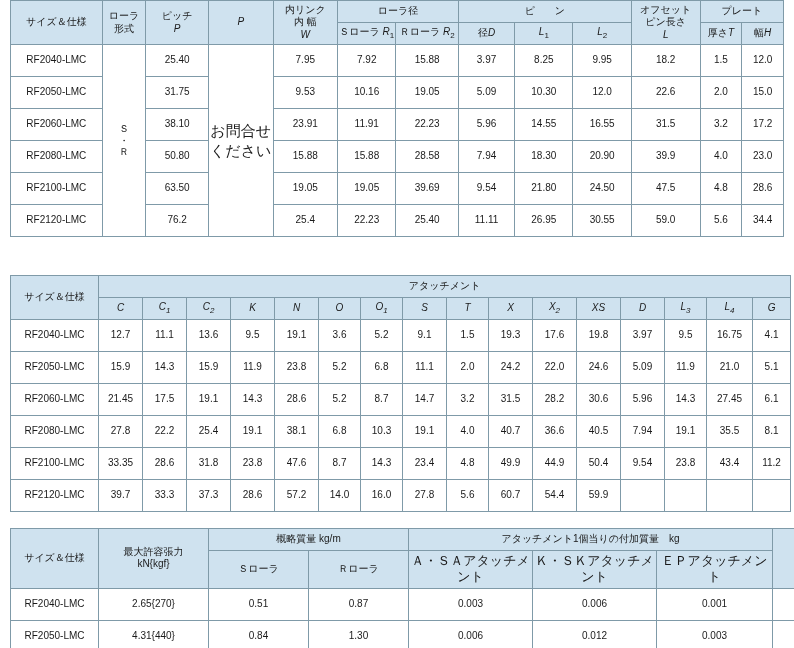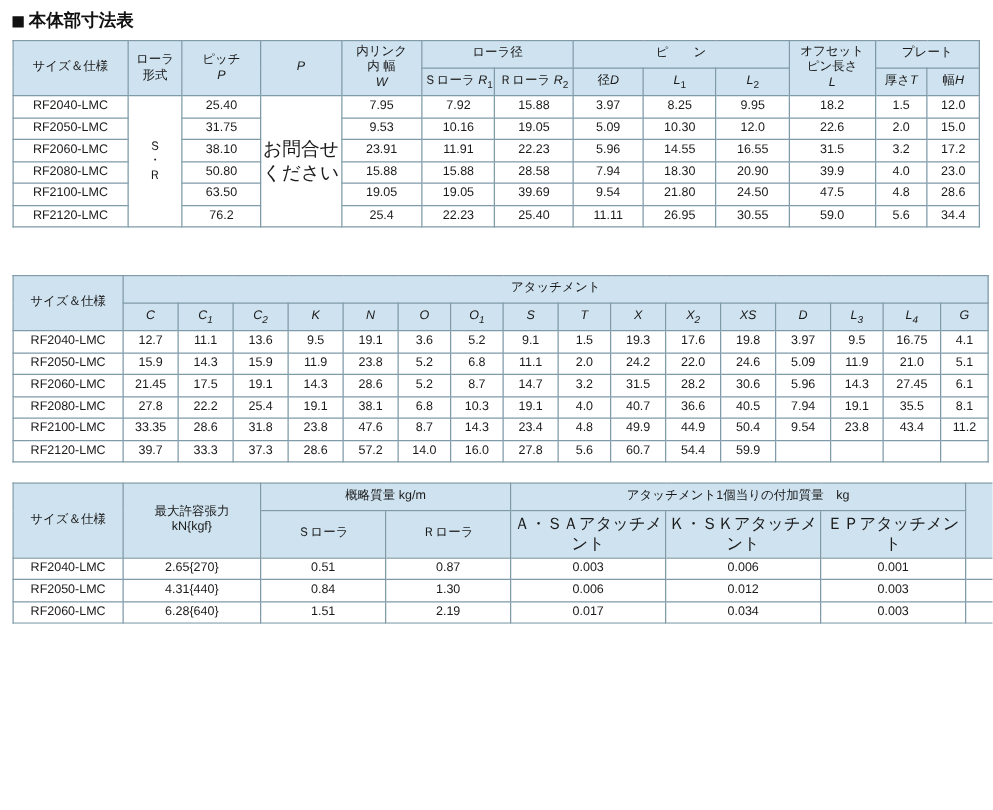--- a/index.html
+++ b/index.html
@@ -33,43 +33,39 @@
     font-weight:normal;
     color:#1a1a1a;
     line-height:1.25;
     background:#ffffff;
   }
   thead td, thead th{
     background:#cfe2ef;
     font-size:10px;
   }
   .hdr-blue{background:#cfe2ef !important;}
-  tbody tr{height:17px;margin-left:14px;}
+  tbody tr{height:32px;margin-left:14px;}
   thead tr{height:22px;}
   .sub{font-size:8px;vertical-align:sub;}
   .italic{font-style:italic;}
   .tiny{font-size:13px;}
   .tbl2 td,.tbl2 th{font-size:10px;}
   .spacer-lg{height:38px;}
   .spacer-md{height:16px;}
   .vert-sr{font-size:10px;line-height:1.15;letter-spacing:0;}
   .ask{font-size:15px;line-height:1.3;color:#1a1a1a;}
   .fold{
     position:relative;
   }
 </style>
 </head>
 <body>
 
 <div class="page">
 
-  <div class="section-title">
-    <span class="marker"></span>
-    <span>本体部寸法表</span>
-  </div>
 
   <div class="tbl-wrap">
     <table>
       <colgroup>
         <col style="width:88px">
         <col style="width:42px">
         <col style="width:60px">
         <col style="width:62px">
         <col style="width:62px">
         <col style="width:56px">

